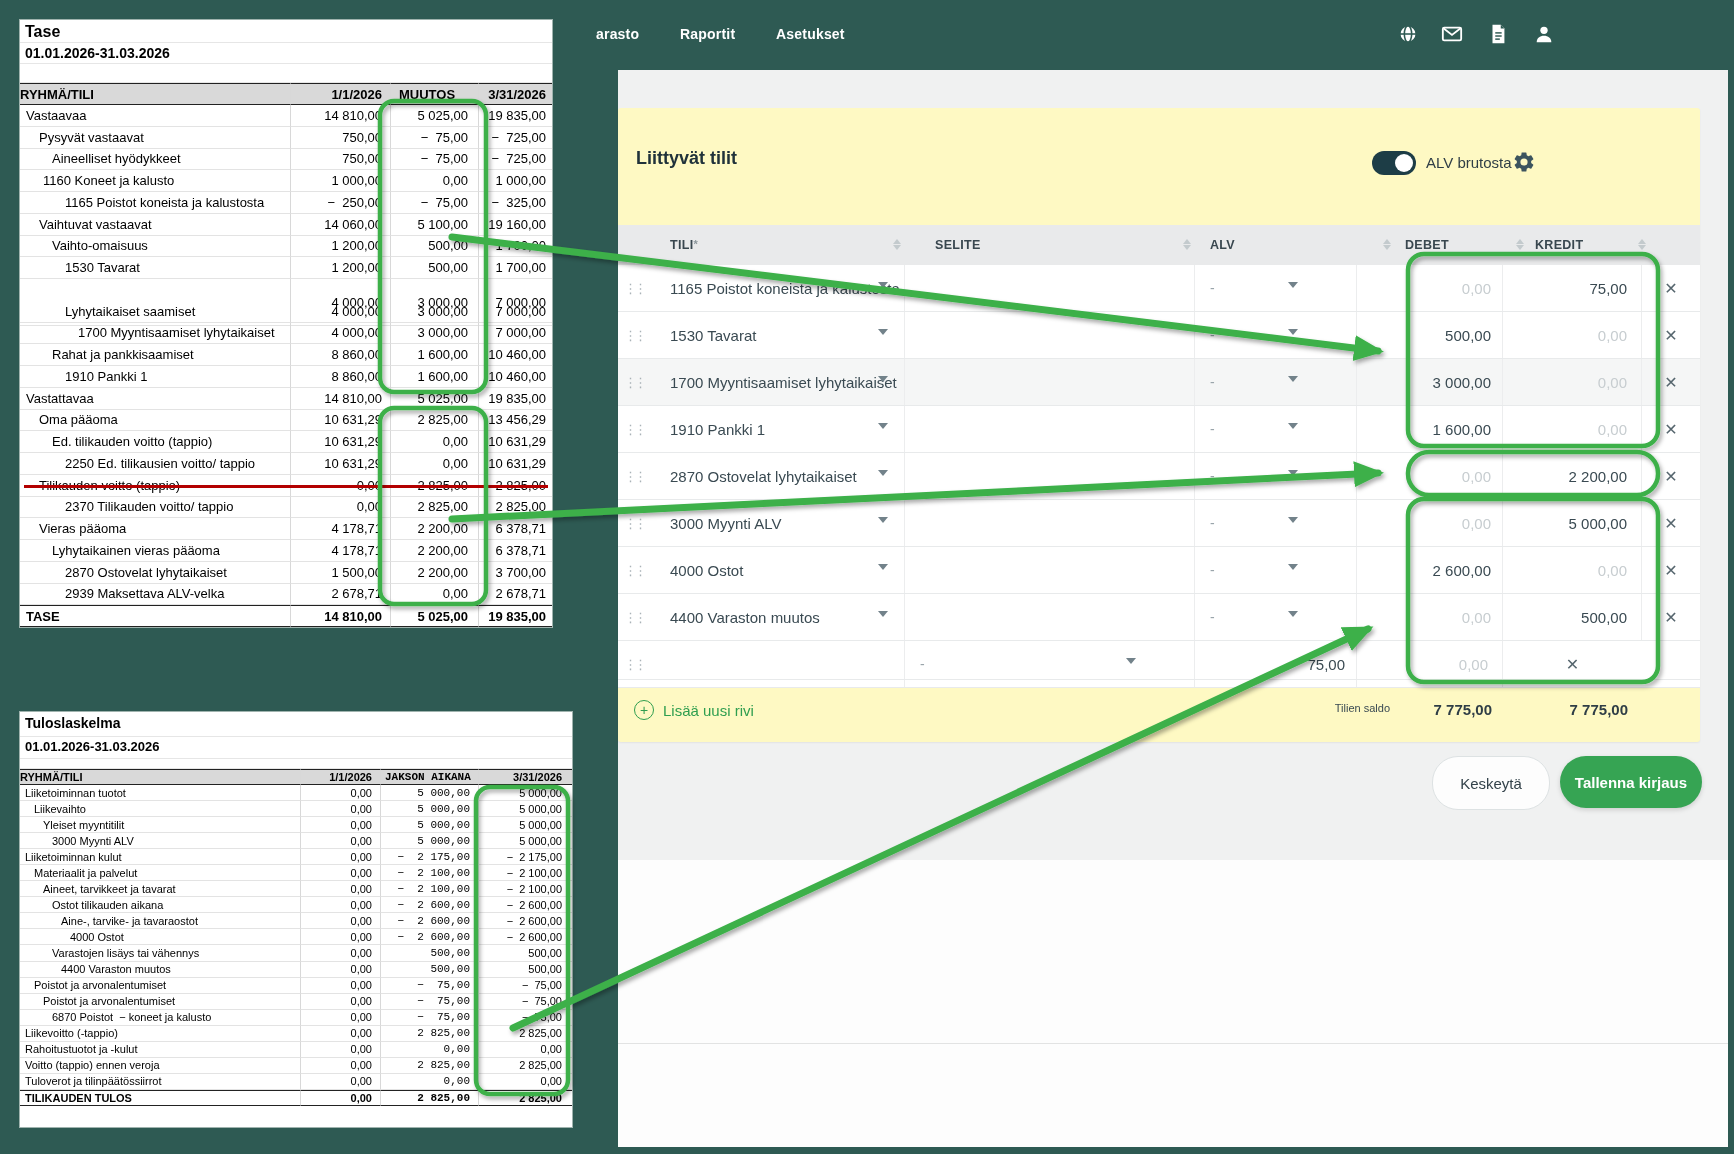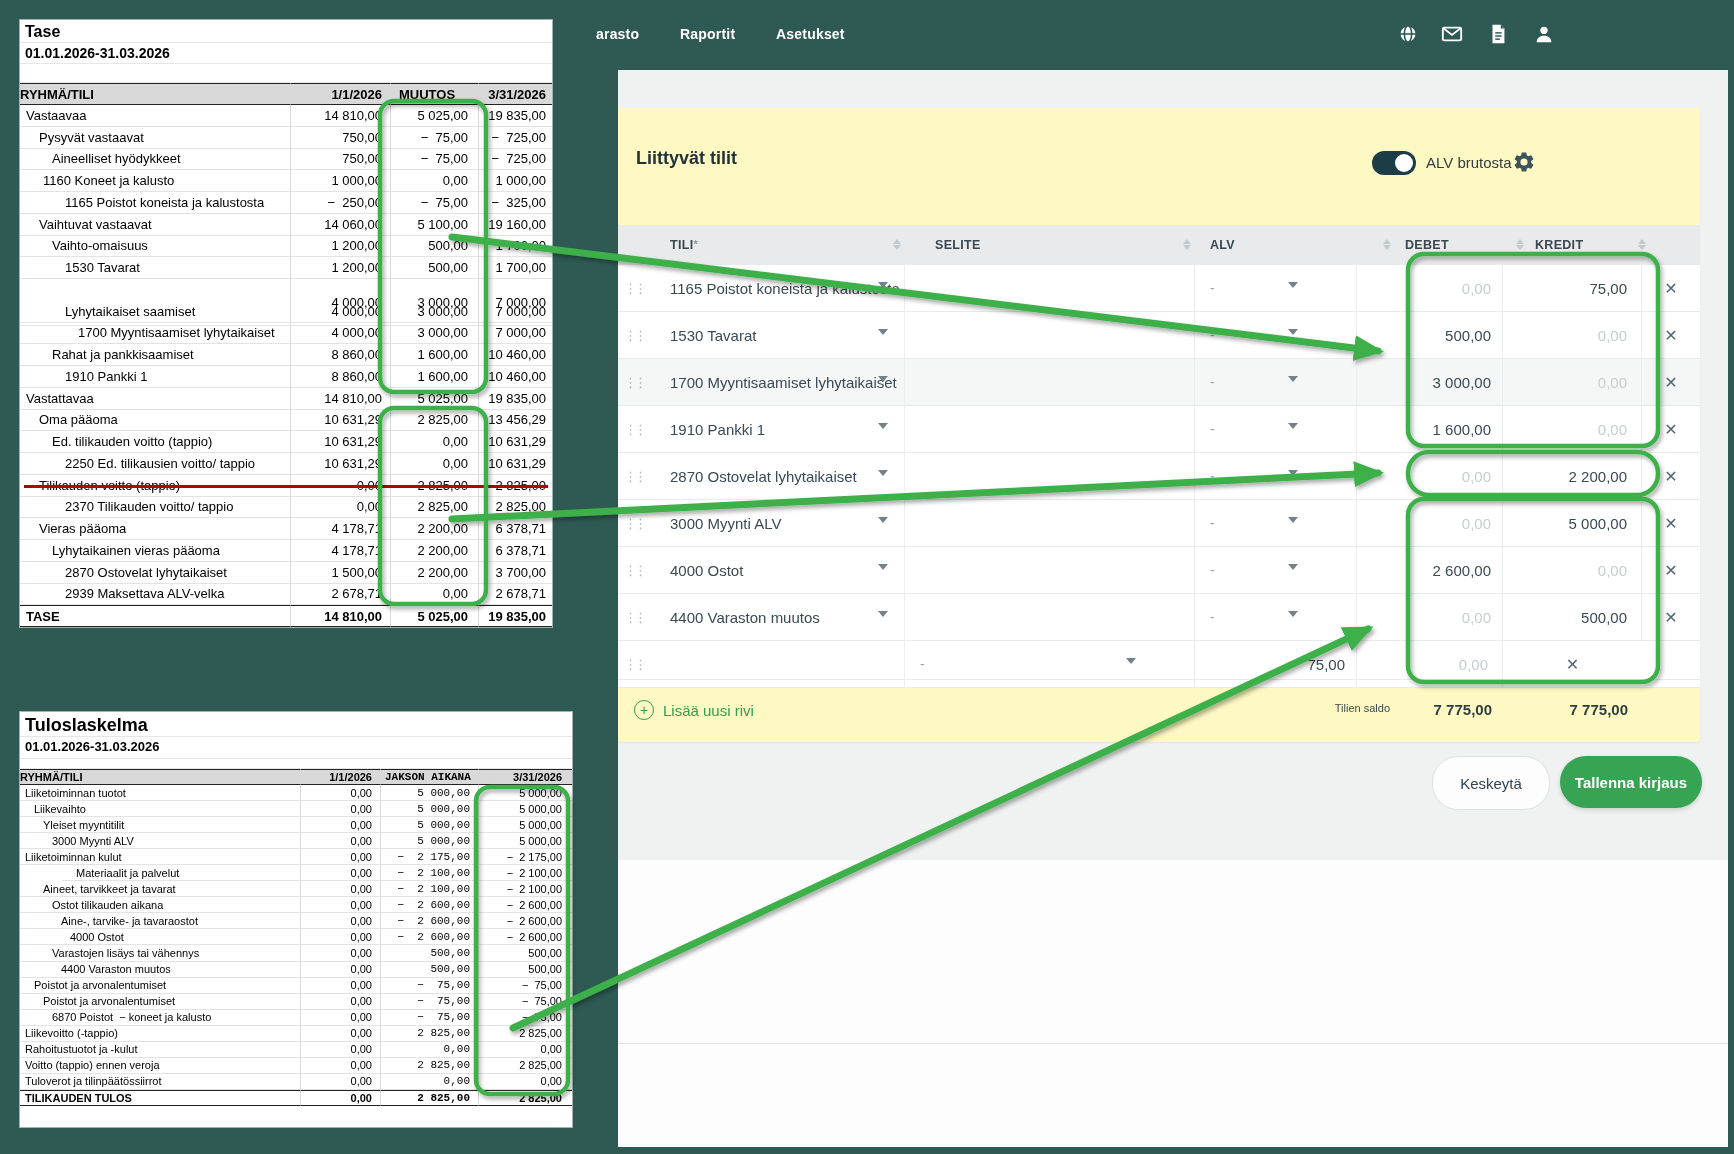--- a/index.html
+++ b/index.html
@@ -83,21 +83,21 @@
   .tase .s-blank{height:18px;}
   .tase .s-row{grid-template-columns:270px 100px 88px 74px;height:21.75px;font-size:13px;}
   .tase .s-head{height:22px;}
   .tase .c1{padding-right:8px;}
   .tase .c2{padding-right:10px;}
   .tase .c3{padding-right:6px;}
   .tase .s-head .c2{padding-left:8px;}
   .strike-line{position:absolute;left:4px;top:465px;width:524px;height:2.5px;background:#b30000;}
 
   .tulos{left:20px;top:712px;width:552px;}
-  .tulos .s-title{font-size:18px;height:21px;}
+  .tulos .s-title{font-size:14px;height:21px;}
   .tulos .s-period{font-size:13px;height:19px;}
   .tulos .s-blank{height:9px;}
   .tulos .s-row{grid-template-columns:280px 80px 98px 94px;height:16.05px;font-size:11px;}
   .tulos .s-head{height:16px;}
   .tulos .c1{padding-right:8px;}
   .tulos .c2{padding-right:8px;font-family:Liberation Mono, monospace;}
   .tulos .c3{padding-right:10px;}
   .tulos .s-head .c2{padding-left:4px;}
   .tulos .s-bottom{height:21px;}
 
@@ -534,21 +534,21 @@
           <div class="c c2">5 000,00</div>
           <div class="c c3">5 000,00</div>
         </div>
         <div class="s-row">
           <div class="c c0" style="padding-left: 5px;">Liiketoiminnan kulut</div>
           <div class="c c1">0,00</div>
           <div class="c c2">−  2 175,00</div>
           <div class="c c3">−  2 175,00</div>
         </div>
         <div class="s-row">
-          <div class="c c0" style="padding-left: 14px; margin-left: 42px;">Materiaalit ja palvelut</div>
+          <div class="c c0" style="padding-left: 14px;">Materiaalit ja palvelut</div>
           <div class="c c1">0,00</div>
           <div class="c c2">−  2 100,00</div>
           <div class="c c3">−  2 100,00</div>
         </div>
         <div class="s-row">
           <div class="c c0" style="padding-left: 23px;">Aineet, tarvikkeet ja tavarat</div>
           <div class="c c1">0,00</div>
           <div class="c c2">−  2 100,00</div>
           <div class="c c3">−  2 100,00</div>
         </div>

